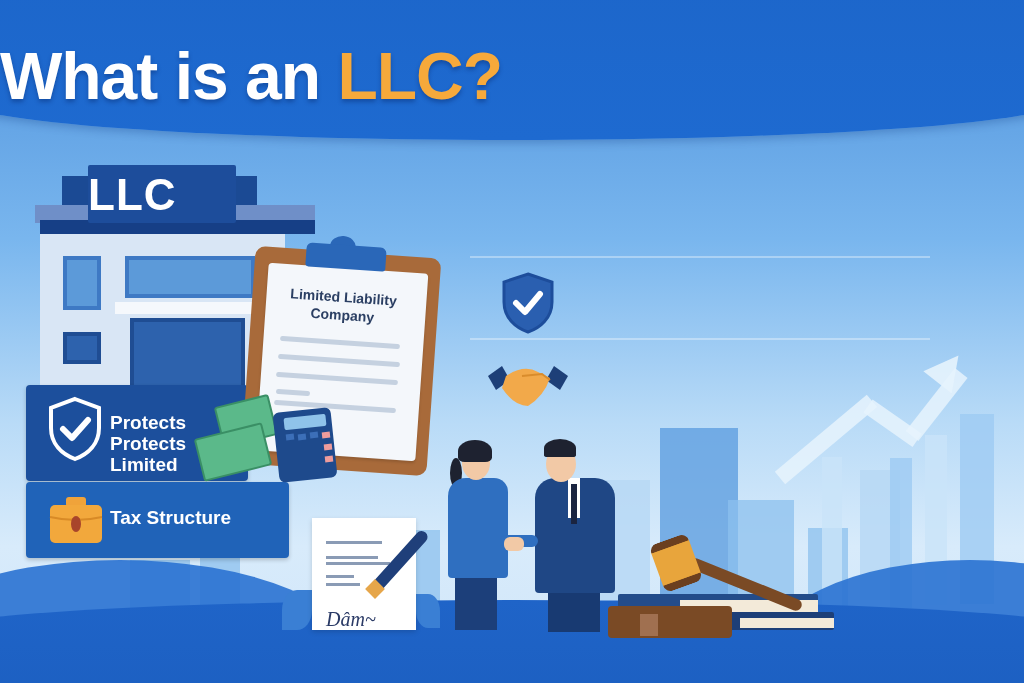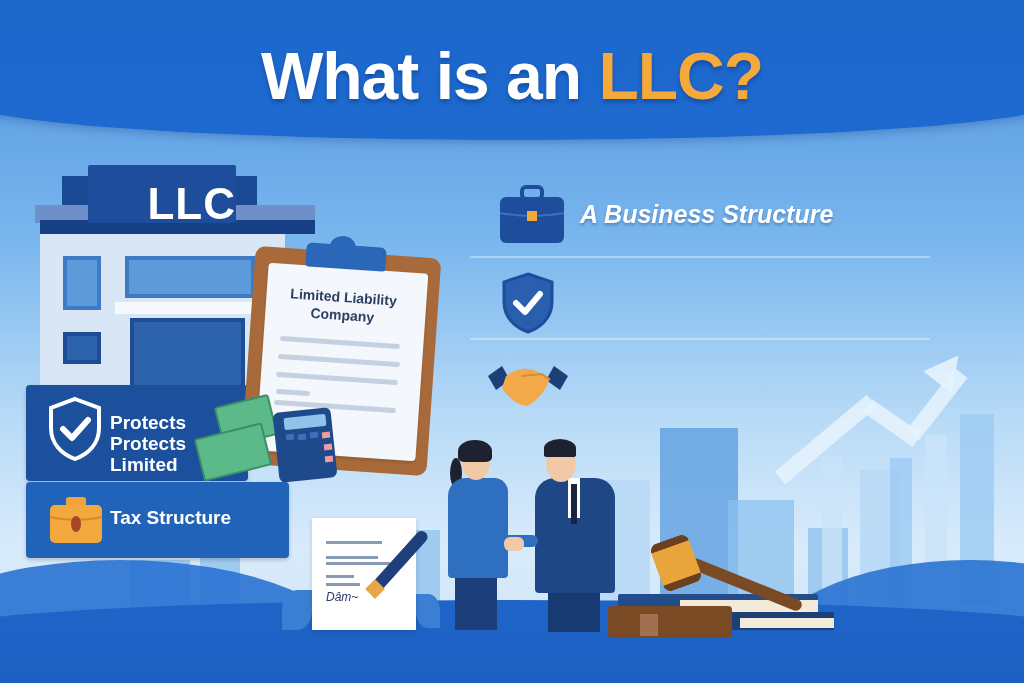--- a/index.html
+++ b/index.html
@@ -5,21 +5,21 @@
   * { margin:0; padding:0; box-sizing:border-box; }
   html, body { width:1024px; height:683px; overflow:hidden; }
   body { font-family: "DejaVu Sans", sans-serif; background:#5ea3e6; position:relative; }
   .canvas { position:absolute; inset:0; width:1024px; height:683px; overflow:hidden;
     background: linear-gradient(180deg, #4f93dd 0%, #79b6ee 35%, #b9dbf7 62%, #d8ebfb 80%, #cfe5f9 100%); }
   .abs { position:absolute; }
 
   
   .header-band { left:-40px; top:-200px; width:1104px; height:340px; background:linear-gradient(180deg,#1b62c4 0%, #1e6ad0 100%);
     border-radius: 0 0 50% 50% / 0 0 40px 40px; box-shadow: 0 3px 8px rgba(0,40,110,.25); }
-  .title { left:0; top:38px; width:1024px; text-align:center; font-family:"Liberation Sans", sans-serif; font-weight:bold;
+  .title { left:0; top:38px; width:1024px; font-family:"Liberation Sans", sans-serif; font-weight:bold;
     font-size:66px; letter-spacing:-1px; color:#fff; text-shadow:0 3px 4px rgba(0,30,90,.35); }
   .title .accent { color:#f6a93b; }
 
   
   .bottom-band { left:-60px; top:600px; width:1144px; height:200px; background:linear-gradient(180deg,#1f64c8 0%, #1a5bbb 100%);
     border-radius: 50% 50% 0 0 / 30px 30px 0 0; }
   .bottom-hill-left { left:-120px; top:560px; width:480px; height:200px; background:#2a72d2; border-radius:50%; opacity:.9; }
   .bottom-hill-right { left:760px; top:560px; width:420px; height:200px; background:#2a72d2; border-radius:50%; opacity:.9; }
 
   
@@ -28,22 +28,22 @@
   .bld.light { background:#b7d8f5; opacity:.85; }
   .chart-bar { background:#c9e3f9; opacity:.8; }
   .chart-bar.mid { background:#9ecbf2; }
 
   
   .building-body { left:40px; top:232px; width:245px; height:170px; background:#d9e6f5; }
   .building-roof-sign { left:88px; top:165px; width:148px; height:58px; background:#1d4d9b; border-radius:2px; }
   .building-top { left:62px; top:176px; width:195px; height:50px; background:#1b4a94; }
   .building-cornice { left:35px; top:205px; width:280px; height:18px; background:#6f8fc8; }
   .building-cornice2 { left:40px; top:220px; width:275px; height:14px; background:#163f86; }
-  .llc-sign { left:88px; top:177px; width:148px; height:54px; color:#fff; font-weight:bold; font-family:"Liberation Sans",sans-serif;
-    font-size:44px; text-align:right; line-height:54px; letter-spacing:1px; }
+  .llc-sign { left:88px; top:168px; width:148px; height:54px; color:#fff; font-weight:bold; font-family:"Liberation Sans",sans-serif;
+    font-size:44px; text-align:left; line-height:54px; letter-spacing:1px; }
   .win { background:#5c9ad9; border:4px solid #3e79c4; }
   .win-dark { background:#2d62ad; border:4px solid #1f4d93; }
   .ledge { left:115px; top:302px; width:140px; height:12px; background:#f5f8fc; }
 
   
   .panel1 { left:26px; top:385px; width:222px; height:96px; background:#1c4f9c; border-radius:4px; box-shadow:0 2px 4px rgba(0,0,0,.2); }
   .panel2 { left:26px; top:482px; width:263px; height:76px; background:#2063b8; border-radius:4px; box-shadow:0 2px 4px rgba(0,0,0,.2); }
   .panel-text { color:#fff; font-family:"Liberation Sans",sans-serif; font-weight:bold; }
   .p1-text { left:110px; top:412px; font-size:19px; line-height:21px; }
   .p2-text { left:110px; top:507px; font-size:19px; }
@@ -77,21 +77,21 @@
   .man-jacket { left:535px; top:478px; width:80px; height:115px; background:#1f4785; border-radius:20px 20px 4px 4px; }
   .man-legs { left:548px; top:590px; width:52px; height:42px; background:#183a72; }
   .man-head { left:546px; top:446px; width:30px; height:36px; background:#f2c9a6; border-radius:50%; }
   .man-hair { left:544px; top:439px; width:32px; height:18px; background:#1e2230; border-radius:50% 50% 10% 10%; }
   .shirt { left:568px; top:478px; width:12px; height:40px; background:#fff; }
   .tie { left:571px; top:484px; width:6px; height:40px; background:#1a2440; }
 
   
   .doc { left:312px; top:518px; width:104px; height:112px; background:#fff; box-shadow:0 2px 5px rgba(0,0,0,.15); }
   .doc-line { height:3px; background:#8a9bb5; }
-  .signature { left:326px; top:590px; color:#2a3a66; font-family:Liberation Sans, sans-serif; font-style:italic; font-size:12px; }
+  .signature { left:326px; top:608px; color:#2a3a66; font-family:Liberation Serif, serif; font-style:italic; font-size:20px; }
   .pen { left:372px; top:586px; width:80px; height:12px; background:#1f3f7a; border-radius:6px; transform:rotate(-48deg); transform-origin:left center; }
   .pen-tip { left:368px; top:582px; width:14px; height:14px; background:#e6a64a; transform:rotate(45deg); }
 
   
   .book1 { left:618px; top:594px; width:200px; height:18px; background:#234c8a; border-radius:2px; }
   .book1-pages { left:680px; top:600px; width:138px; height:12px; background:#f3ead9; }
   .book2 { left:628px; top:612px; width:206px; height:18px; background:#1d3f78; border-radius:2px; }
   .book2-pages { left:740px; top:618px; width:94px; height:10px; background:#f3ead9; }
   .gavel-base { left:608px; top:606px; width:124px; height:32px; background:#7a4a25; border-radius:4px; }
   .gavel-handle { left:690px; top:556px; width:120px; height:12px; background:#7a4a25; border-radius:6px; transform:rotate(22deg); transform-origin:left center; }
@@ -194,31 +194,20 @@
     <div class="abs calc"></div>
     <div class="abs calc-screen"></div>
     <div class="abs" style="left:286px;top:434px;width:8px;height:6px;background:#3c6fb8;transform:rotate(-6deg);"></div>
     <div class="abs" style="left:298px;top:434px;width:8px;height:6px;background:#3c6fb8;transform:rotate(-6deg);"></div>
     <div class="abs" style="left:310px;top:432px;width:8px;height:6px;background:#3c6fb8;transform:rotate(-6deg);"></div>
     <div class="abs" style="left:322px;top:432px;width:8px;height:6px;background:#ee9c9c;transform:rotate(-6deg);"></div>
     <div class="abs" style="left:324px;top:444px;width:8px;height:6px;background:#ee9c9c;transform:rotate(-6deg);"></div>
     <div class="abs" style="left:325px;top:456px;width:8px;height:6px;background:#ee9c9c;transform:rotate(-6deg);"></div>
   </div>
 
-  <div class="abs feature-row" style="top:180px;">
-    <div class="abs icon" style="left:8px;top:5px;">
-      <svg width="68" height="60" viewBox="0 0 68 60">
-          <rect x="24" y="2" width="20" height="12" rx="4" fill="none" stroke="#1d4d9b" stroke-width="4"></rect>
-          <rect x="2" y="12" width="64" height="46" rx="6" fill="#1d4d9b"></rect>
-          <path d="M2 28 Q34 34 66 28" stroke="#3d6fbd" stroke-width="2" fill="none"></path>
-          <rect x="29" y="26" width="10" height="10" fill="#f2a83c"></rect>
-        </svg>
-    </div>
-    <div class="abs feature-label" style="left:90px;top:20px;">A Business Structure</div>
-  </div>
   <div class="abs feature-sep" style="top:256px;"></div>
 
   <div class="abs feature-row" style="top:262px;">
     <div class="abs icon" style="left:10px;top:10px;">
       <svg width="56" height="62" viewBox="0 0 56 62">
           <path d="M28 2 L52 10 L52 30 C52 46 40 56 28 60 C16 56 4 46 4 30 L4 10 Z" fill="#2a5fb0" stroke="#1d4d9b" stroke-width="3"></path>
           <path d="M16 31 L25 40 L40 22" fill="none" stroke="#fff" stroke-width="6" stroke-linecap="round" stroke-linejoin="round"></path>
         </svg>
     </div>
   </div>

